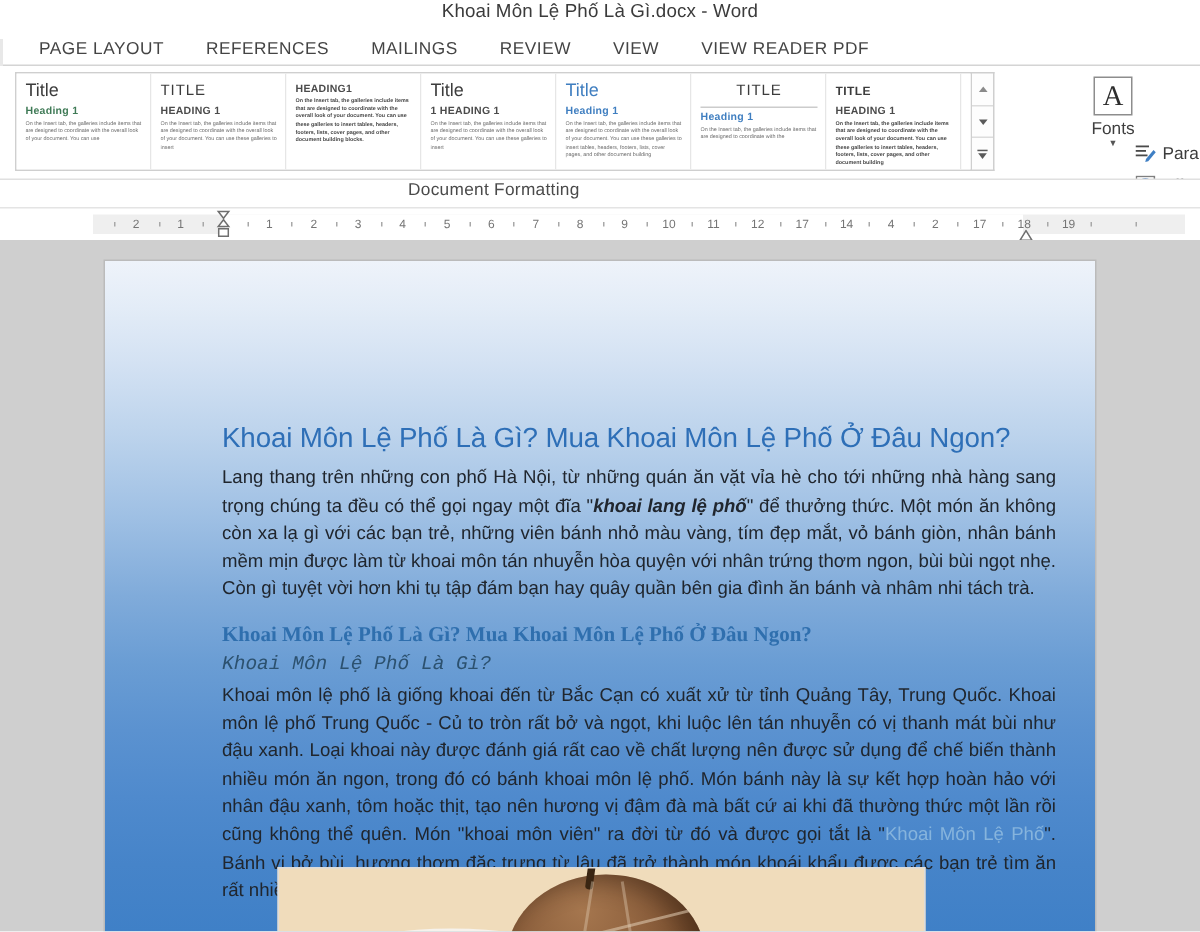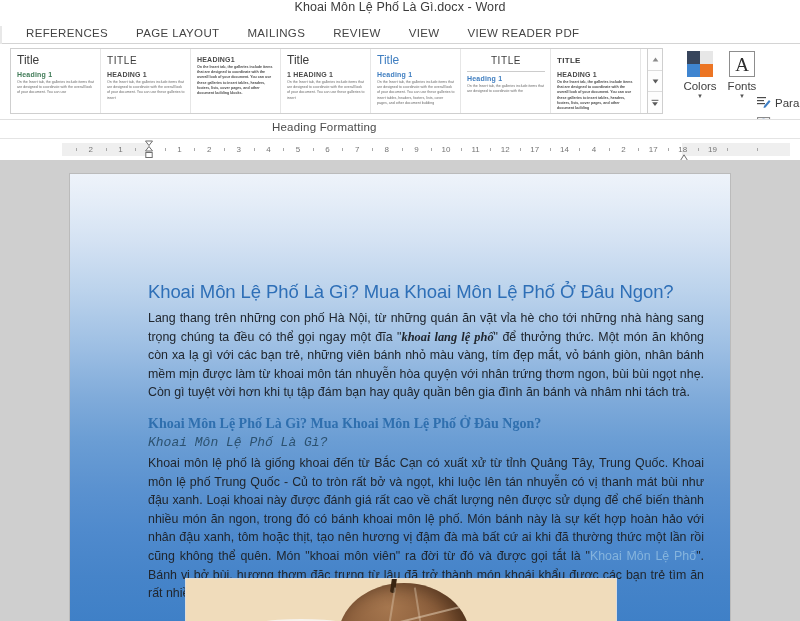--- a/index.html
+++ b/index.html
@@ -332,21 +332,21 @@
     font-weight: normal;
     white-space: nowrap;
   }
   .doc-p {
     font-size: 12.4px;
     color: #20262e;
     line-height: 18.6px;
     margin: 0 0 12px 0;
     text-align: justify;
   }
-  .doc-p b { font-weight: bold; font-family: Liberation Serif, serif; }
+  .doc-p b { font-weight: bold; }
   .doc-p i { font-style: italic; }
   .doc-h2 {
     font-family: "Liberation Serif", serif;
     font-size: 14px;
     font-weight: bold;
     color: #2f6fae;
     line-height: 19px;
     margin: 0 0 1px 0;
     white-space: nowrap;
   }
@@ -420,22 +420,22 @@
 </head>
 <body>
 
 <div id="app">
 
   <div class="titlebar">
     <span class="title-text">Khoai Môn Lệ Phố Là Gì.docx - Word</span>
   </div>
 
   <div class="tabstrip">
+    <div class="tab">PAGE LAYOUT</div>
     <div class="tab">REFERENCES</div>
-    <div class="tab">PAGE LAYOUT</div>
     <div class="tab">MAILINGS</div>
     <div class="tab">REVIEW</div>
     <div class="tab">VIEW</div>
     <div class="tab">VIEW READER PDF</div>
   </div>
   <div class="left-edge"></div>
 
   <div class="ribbon">
 
     <div class="gallery">
@@ -502,32 +502,20 @@
           </svg>
       </div>
       <div class="gal-btn">
         <svg width="8" height="8" viewBox="0 0 8 8">
           <rect x="0.6" y="0.8" width="6.8" height="1" fill="#5a5a5a"></rect>
           <polygon points="4,7 1.1,3.2 6.9,3.2" fill="#5a5a5a"></polygon>
         </svg>
       </div>
     </div>
 
-    <div class="ribbon-btn" id="btn-colors">
-      <div class="icon-box">
-        <div class="colors-swatch">
-          <div style="background:#37455c"></div>
-          <div style="background:#e7e7e7"></div>
-          <div style="background:#3f85d0"></div>
-          <div style="background:#ec7524"></div>
-        </div>
-      </div>
-      <div class="lbl">Colors</div>
-      <div class="caret">▼</div>
-    </div>
 
     <div class="ribbon-btn" id="btn-fonts">
       <div class="icon-box">
         <div class="fonts-icon">A</div>
       </div>
       <div class="lbl">Fonts</div>
       <div class="caret">▼</div>
     </div>
 
     <div class="right-col">
@@ -560,21 +548,21 @@
             <circle cx="6.6" cy="6.4" r="5.6" fill="#3fa14b"></circle>
             <path d="M3.6 6.6 L5.8 8.8 L9.8 3.9" fill="none" stroke="#ffffff" stroke-width="1.7" stroke-linecap="round" stroke-linejoin="round"></path>
           </svg>
         </span>
         <span>Set a</span>
       </div>
     </div>
   </div>
 
   <div class="grouprow">
-    <div class="grouplabel">Heading Formatting</div>
+    <div class="grouplabel">Document Formatting</div>
   </div>
 
   <div class="ruler">
     <div class="ruler-track"></div>
     <div class="ruler-white"></div>
     <div class="ruler-marks" id="ruler-marks">
         <div class="rm" style="left: 28.8px;">2</div>
         <div class="rm" style="left: 58.4px;">1</div>
         <div class="rm" style="left: 117.6px;">1</div>
         <div class="rm" style="left: 147.2px;">2</div>

